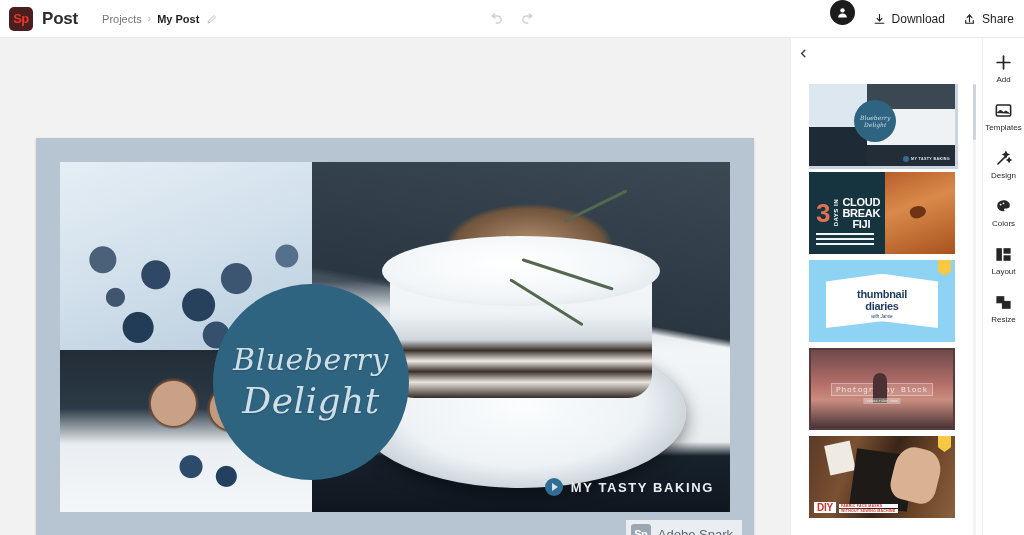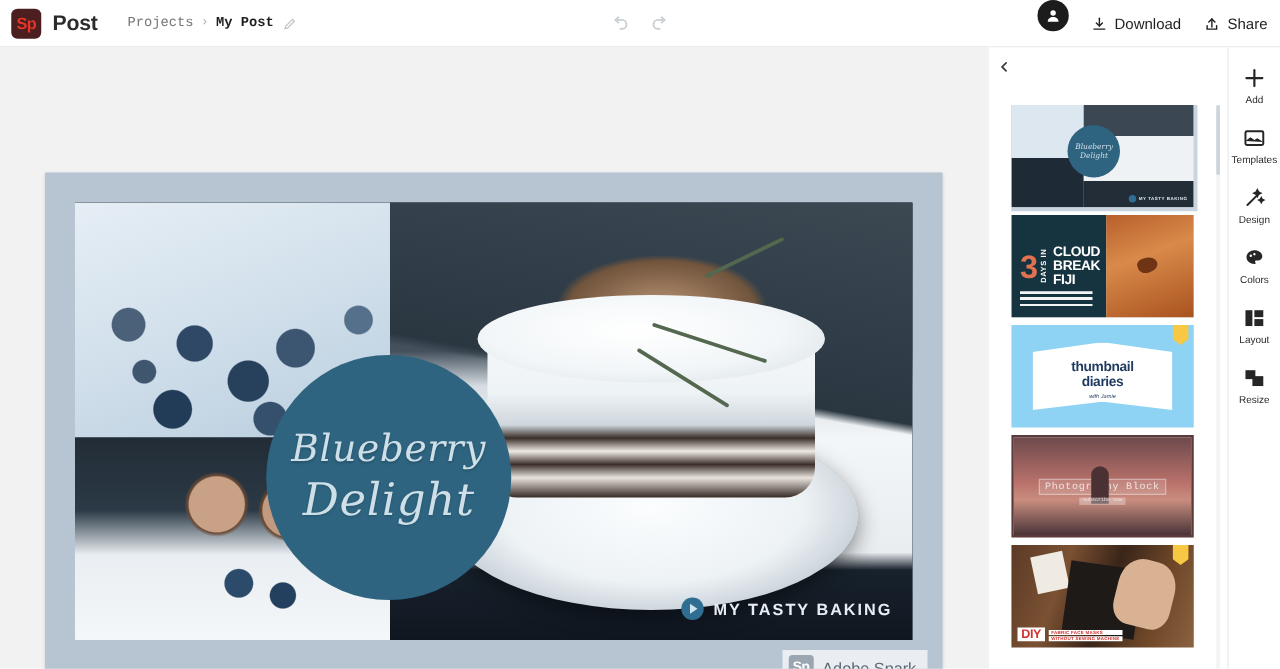--- a/index.html
+++ b/index.html
@@ -24,21 +24,21 @@
     display: flex; align-items: center; justify-content: center;
     font-weight: bold; font-size: 13px; color: #e8352a;
     letter-spacing: -0.5px;
   }
   .brand-name {
     margin-left: 9px; font-size: 17px; font-weight: bold; color: #2c2c2c;
     letter-spacing: -0.2px;
   }
   .breadcrumb {
     margin-left: 24px; display: flex; align-items: center;
-    font-size: 11px; color: #6e6e6e; font-family: Liberation Mono, monospace;
+    font-size: 11px; color: #6e6e6e;
   }
   .bc-link { color: #767676; }
   .bc-sep { margin: 0 6px; color: #b0b0b0; font-size: 10px; }
   .bc-current { color: #1f1f1f; font-weight: bold; }
   .bc-pencil { margin-left: 7px; color: #c3c3c3; display:flex; }
 
   .undo-redo {
     position: absolute; left: 50%; top: 0; transform: translateX(-50%);
     height: 38px; display: flex; align-items: center; gap: 16px;
   }
@@ -241,21 +241,21 @@
   .t2 { display: flex; }
   .t2-l {
     width: 52%; height: 100%; background: #15343f; position: relative;
     display: flex; align-items: center; padding-left: 7px; gap: 3px;
   }
   .t2-num { font-size: 26px; font-weight: bold; color: #e2714f; line-height: 0.85; }
   .t2-days {
     font-size: 6px; font-weight: bold; color: #ffffff; letter-spacing: 0.5px;
     writing-mode: vertical-rl; transform: rotate(180deg);
   }
-  .t2-words { display: flex; flex-direction: column; line-height: 1; }
+  .t2-words { display: flex; flex-direction: column; line-height: 1; align-items: center; }
   .t2-words b { color: #ffffff; font-size: 11px; letter-spacing: -0.3px; font-family: "Liberation Sans", sans-serif; }
   .t2-waves {
     position: absolute; left: 7px; bottom: 7px; width: 58px; height: 14px;
     background:
       repeating-linear-gradient(180deg,#ffffff 0 2px, transparent 2px 5px);
     opacity: 0.95;
   }
   .t2-r {
     width: 48%; height: 100%;
     background: linear-gradient(160deg,#b85f2c 0%, #d98a4a 40%, #a9521f 100%);

